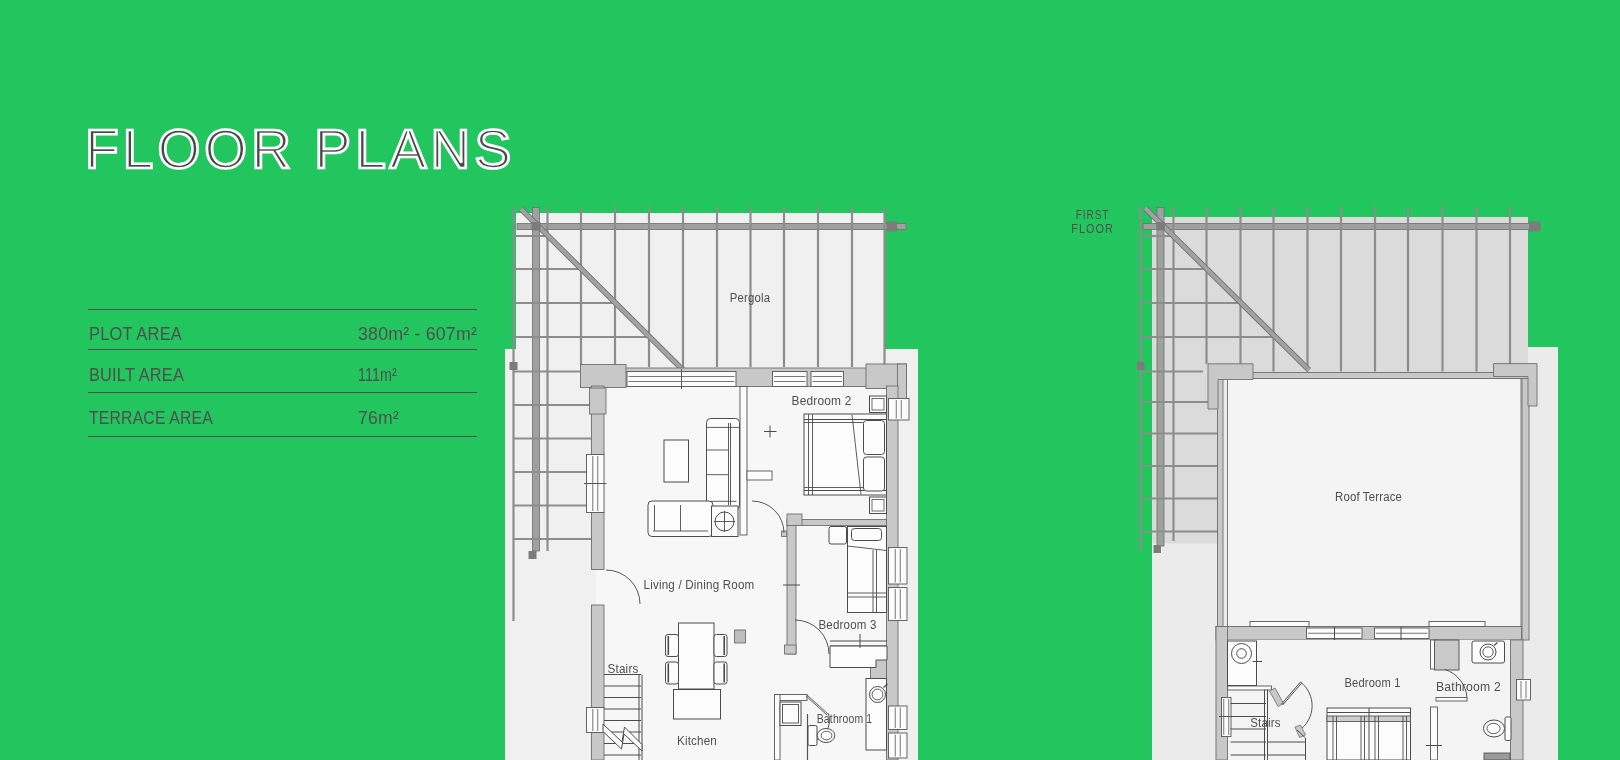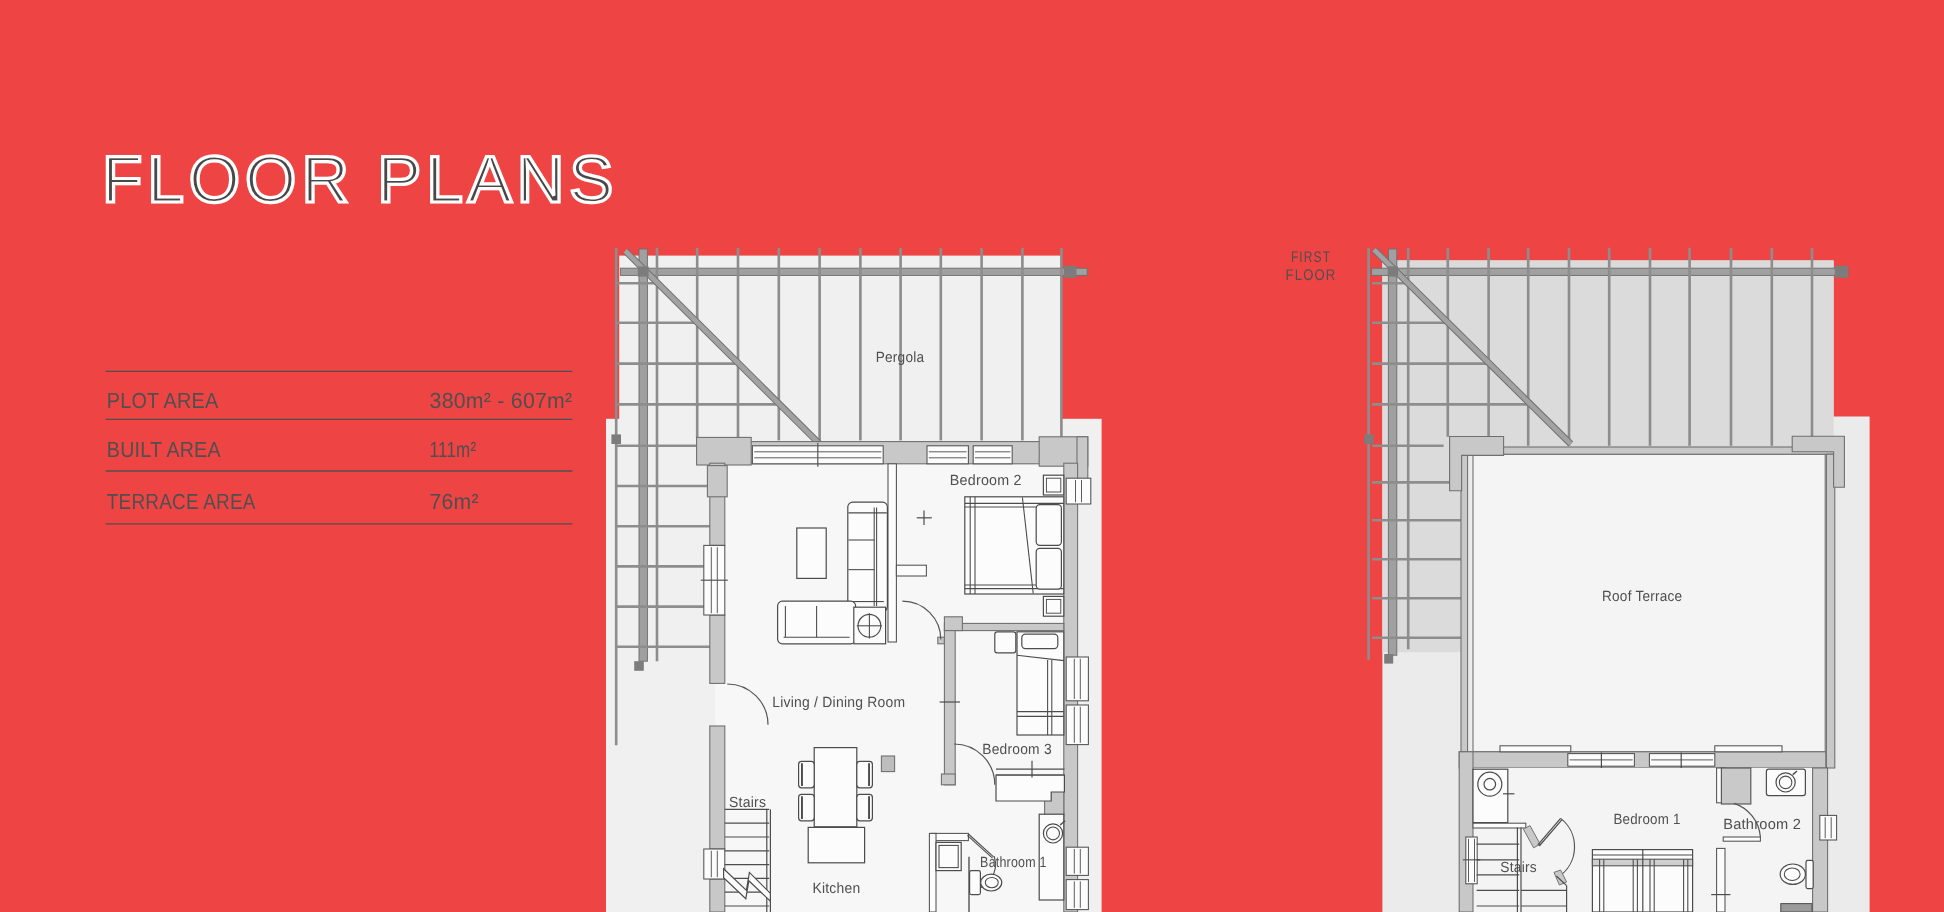--- a/index.html
+++ b/index.html
@@ -1,16 +1,16 @@
 <!DOCTYPE html>
 <html><head>
 <meta charset="utf-8">
 <style>
   html,body{margin:0;padding:0;background:#ffffff;}
-  .page{position:relative;width:1620px;height:760px;background:#ef4444;overflow:hidden;
+  .page{position:relative;width:1620px;height:760px;background:#22c55e;overflow:hidden;
         font-family:"Liberation Sans", sans-serif;}
   svg text{font-family:"Liberation Sans", sans-serif;}
 </style>
 </head>
 <body>
 <div class="page">
 <svg width="1620" height="760" viewBox="0 0 1620 760">
 <defs></defs>
 
 <text x="85" y="168" font-size="55" letter-spacing="4.1" fill="#484848" stroke="#ffffff" stroke-width="2.7">FLOOR PLANS</text>

